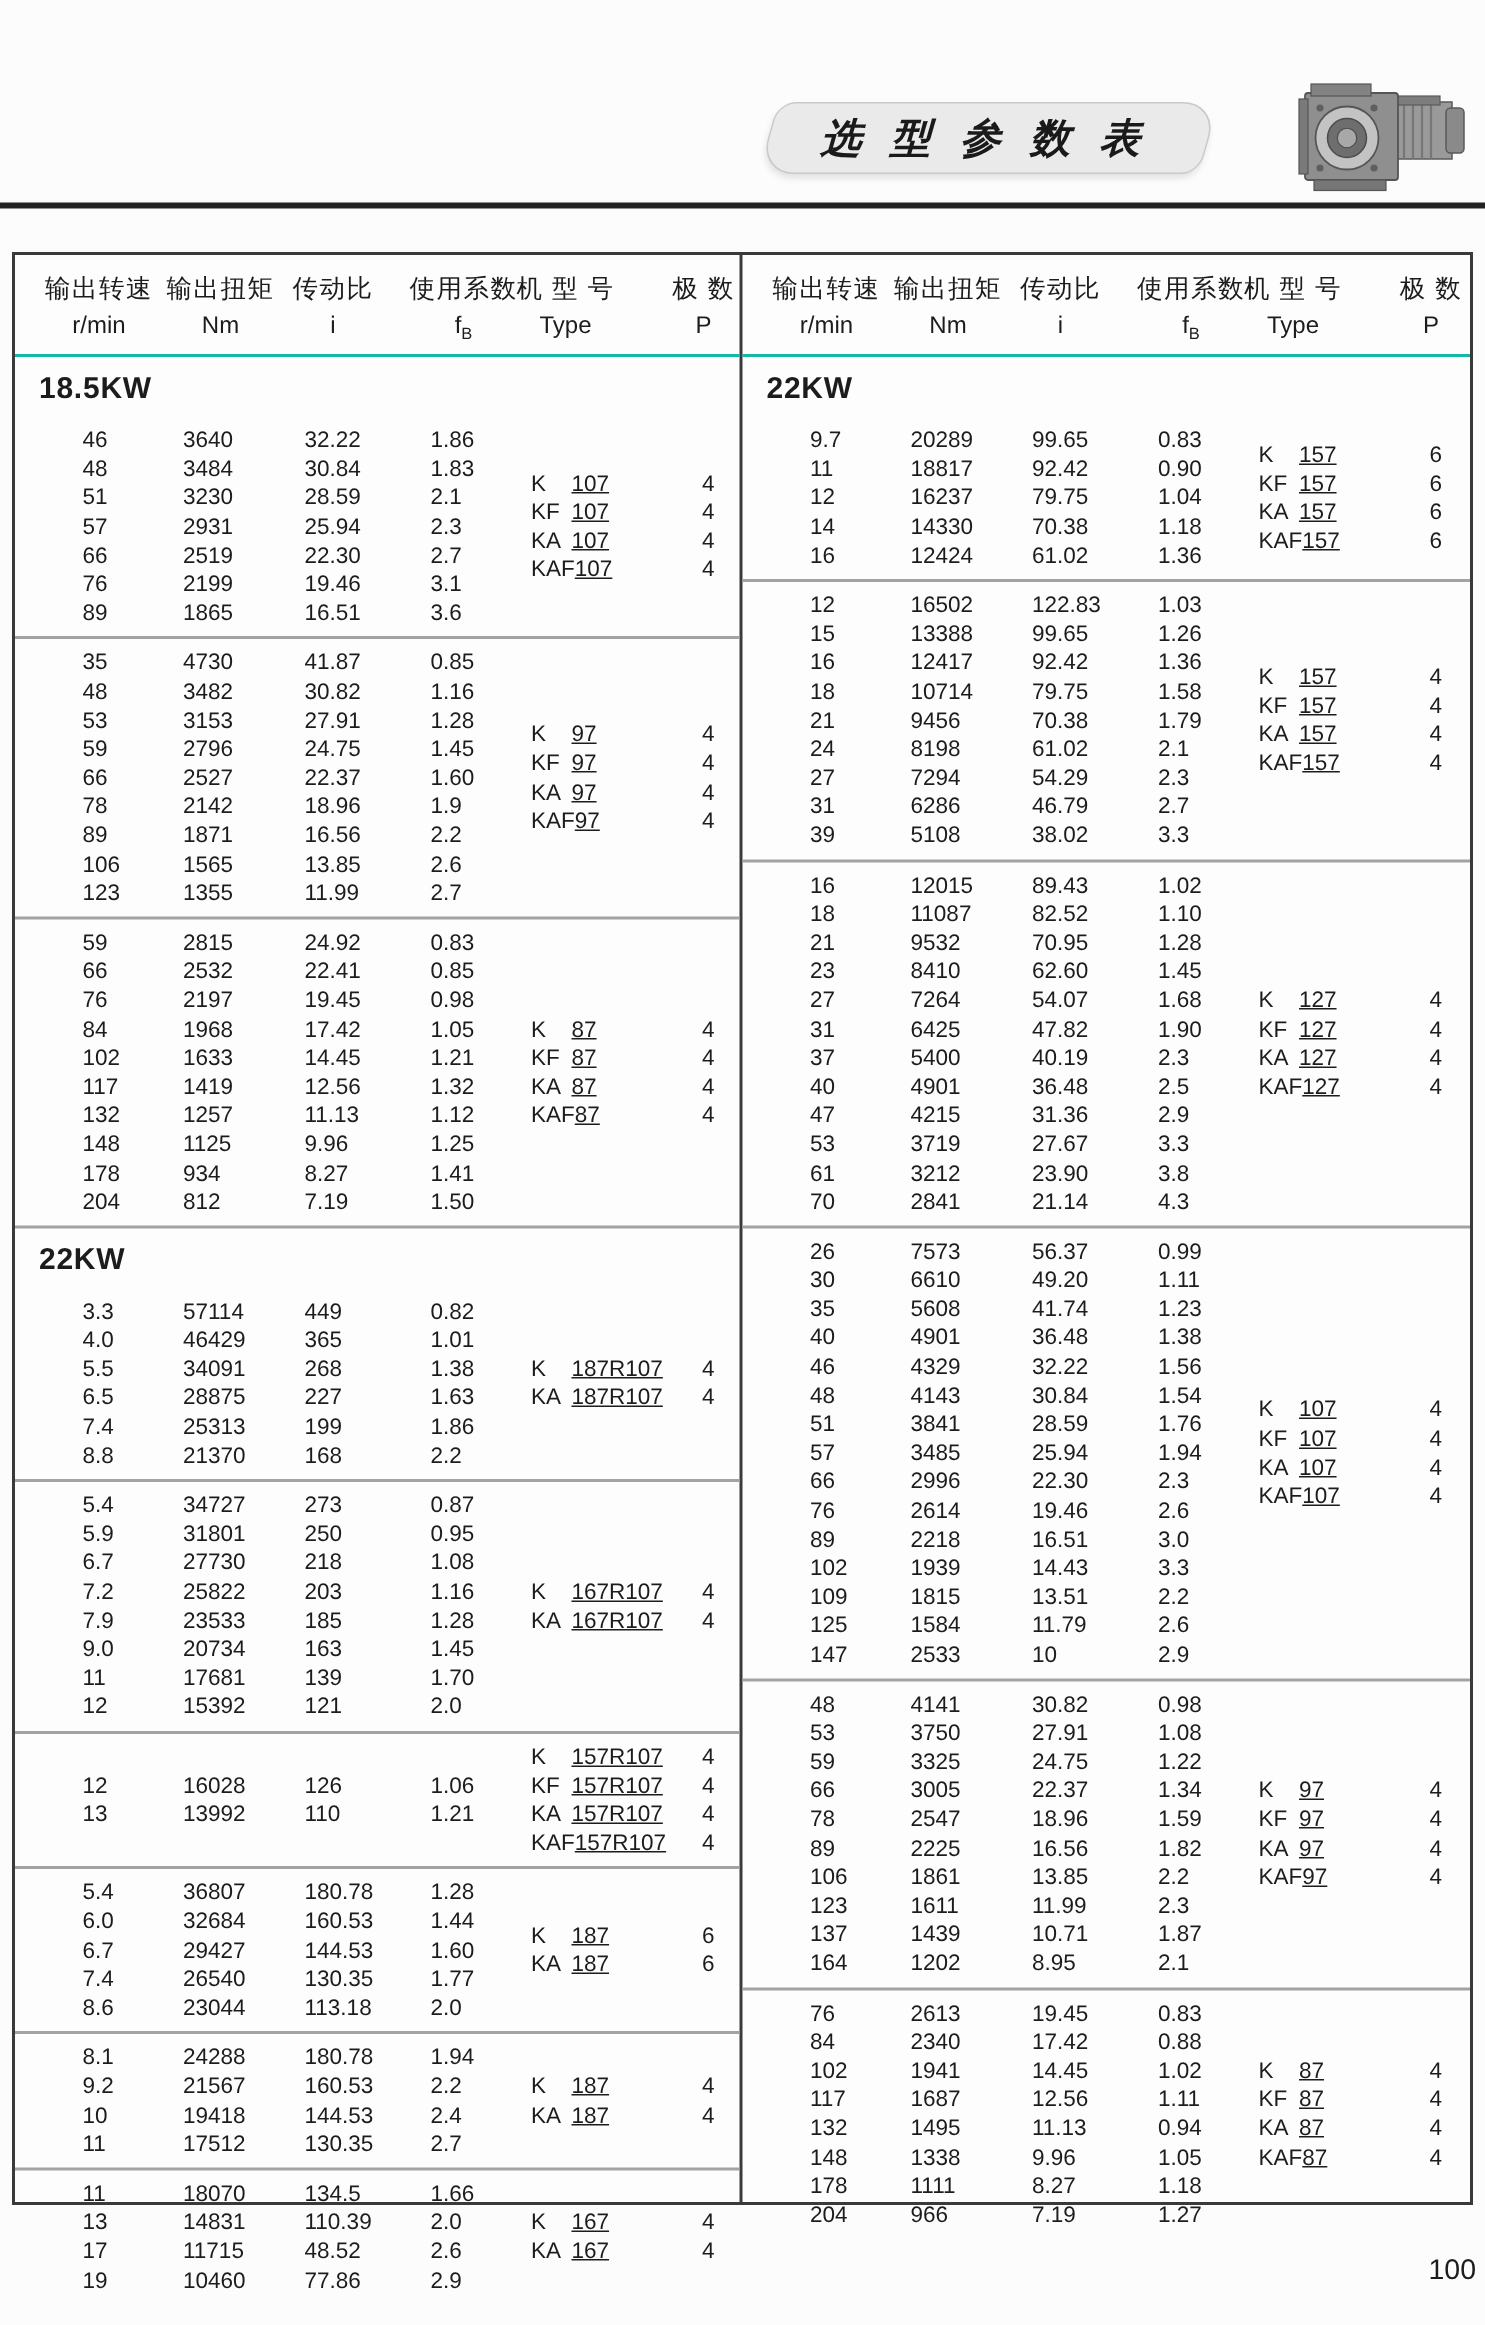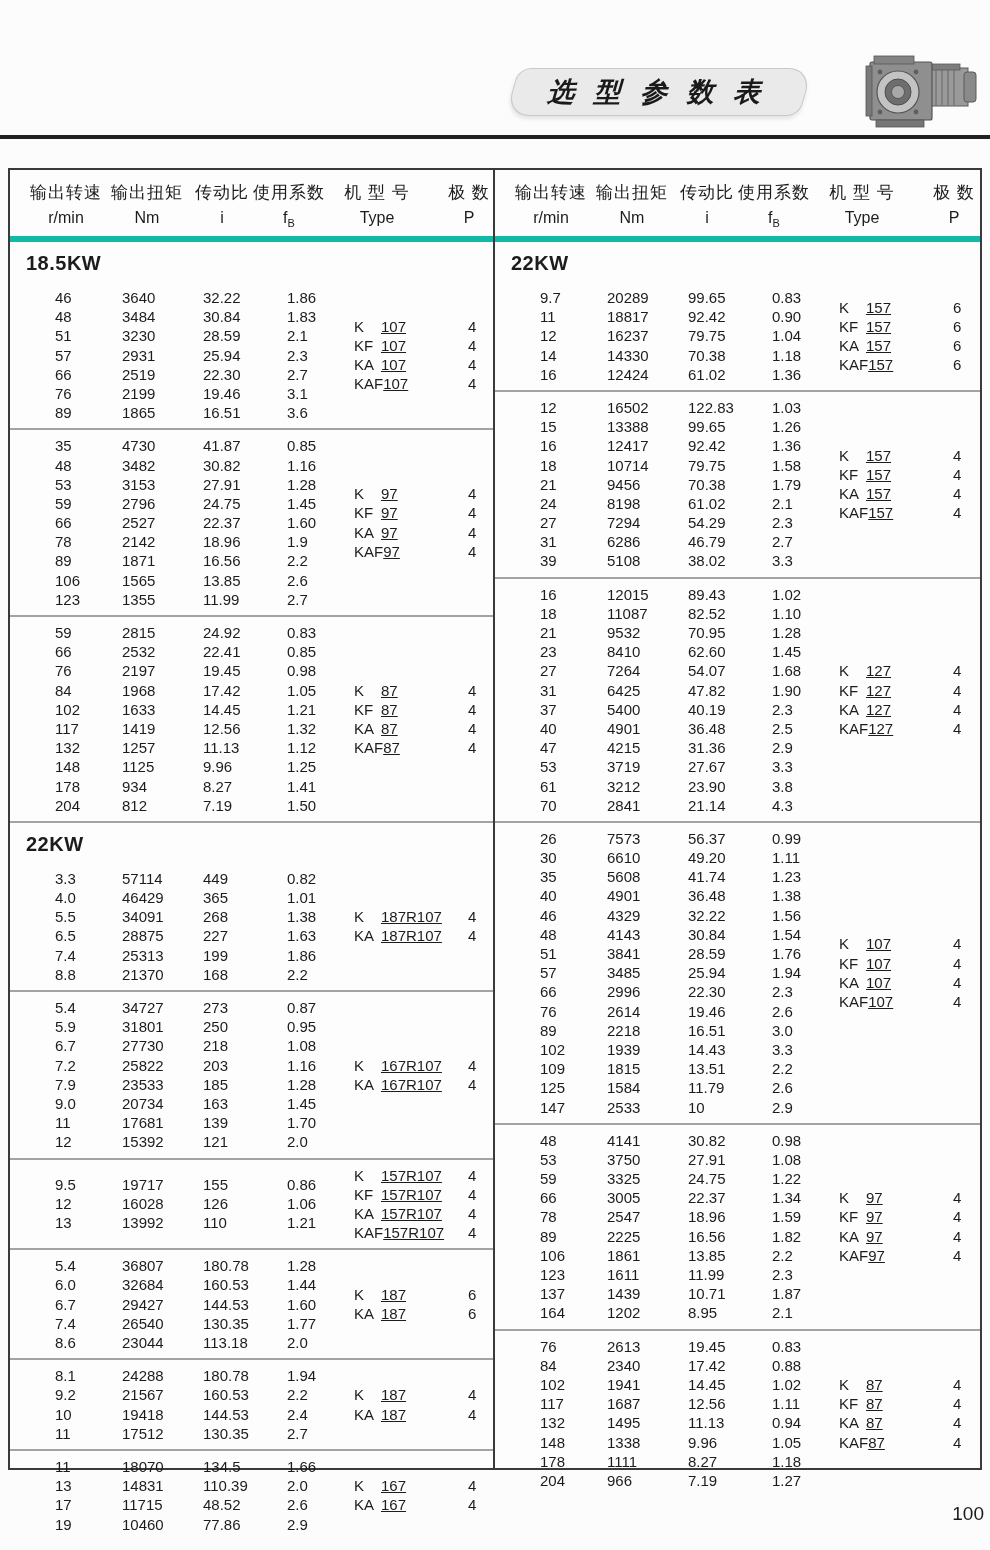--- a/index.html
+++ b/index.html
@@ -25,29 +25,29 @@
   .top-rule{position:absolute;left:0;top:135px;width:990px;height:4px;background:#222;}
   
   .sel-table{
     position:absolute;left:8px;top:168px;width:974px;height:1302px;
     border:2px solid #3a3a3a;box-sizing:border-box;
     display:flex;background:#fdfdfd;
   }
   .half{width:50%;box-sizing:border-box;display:flex;flex-direction:column;position:relative;}
   .half.left{border-right:2px solid #3a3a3a;}
   
-  .col-header{position:relative;height:66px;border-bottom:6px solid #14b8a6;flex:none;}
+  .col-header{position:relative;height:66px;border-bottom:2px solid #14b8a6;flex:none;}
   .hcell{position:absolute;top:11px;text-align:center;}
   .hcell .cn{font-size:17px;letter-spacing:1px;white-space:nowrap;}
   .hcell .unit{font-size:16px;margin-top:5px;}
   .hcell .unit sub{font-size:11px;}
   .h-speed {left:6px;  width:100px;}
   .h-torque{left:96px; width:82px;}
   .h-ratio {left:176px;width:72px;}
-  .h-factor{left:240px;width:78px;}
+  .h-factor{left:260px;width:78px;}
   .h-type  {left:315px;width:104px;}
   .h-poles {left:428px;width:62px;}
   
   .sections{flex:1;display:flex;flex-direction:column;}
   .section-title{
     height:40px;line-height:42px;font-size:20px;font-weight:bold;
     padding-left:16px;flex:none;letter-spacing:0.5px;
   }
   .block{
     position:relative;display:flex;align-items:center;
@@ -411,26 +411,20 @@
             </div>
           </div>
           <div class="types">
             <div class="trow"><span class="tprefix">K</span><span class="tmodel">167R107</span><span class="tp">4</span></div>
             <div class="trow"><span class="tprefix">KA</span><span class="tmodel">167R107</span><span class="tp">4</span></div>
           </div>
         </div>
         <div class="block">
           <div class="rows">
             <div class="row">
-              <span class="c-speed">9.5</span>
-              <span class="c-torque">19717</span>
-              <span class="c-ratio">155</span>
-              <span class="c-fb">0.86</span>
-            </div>
-            <div class="row">
               <span class="c-speed">12</span>
               <span class="c-torque">16028</span>
               <span class="c-ratio">126</span>
               <span class="c-fb">1.06</span>
             </div>
             <div class="row">
               <span class="c-speed">13</span>
               <span class="c-torque">13992</span>
               <span class="c-ratio">110</span>
               <span class="c-fb">1.21</span>

